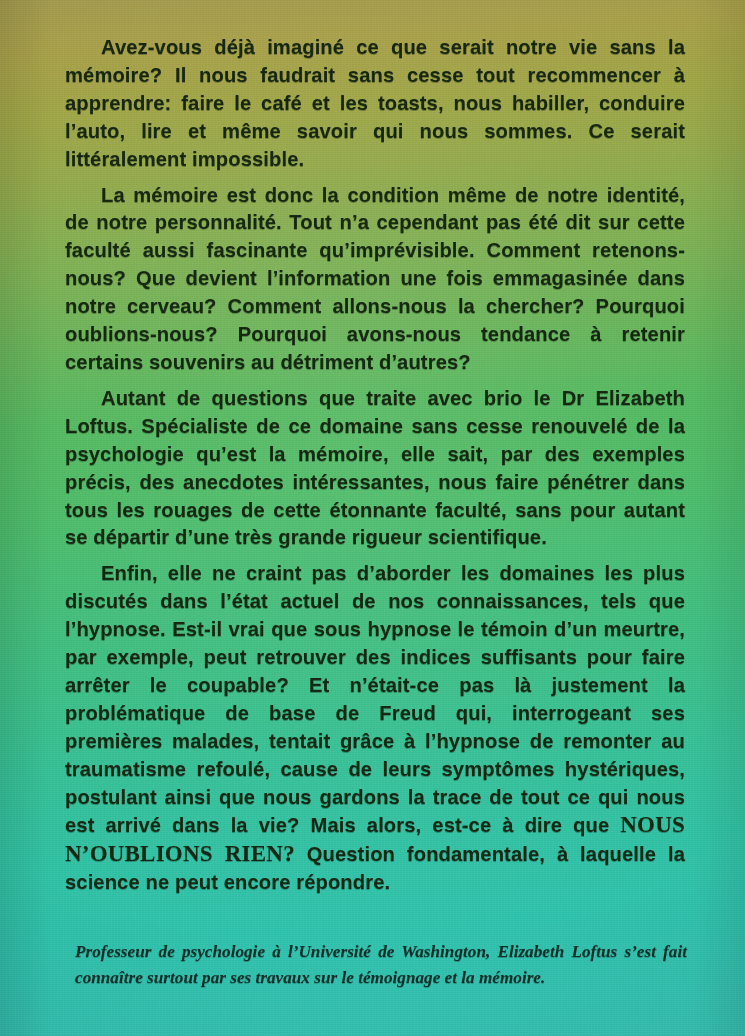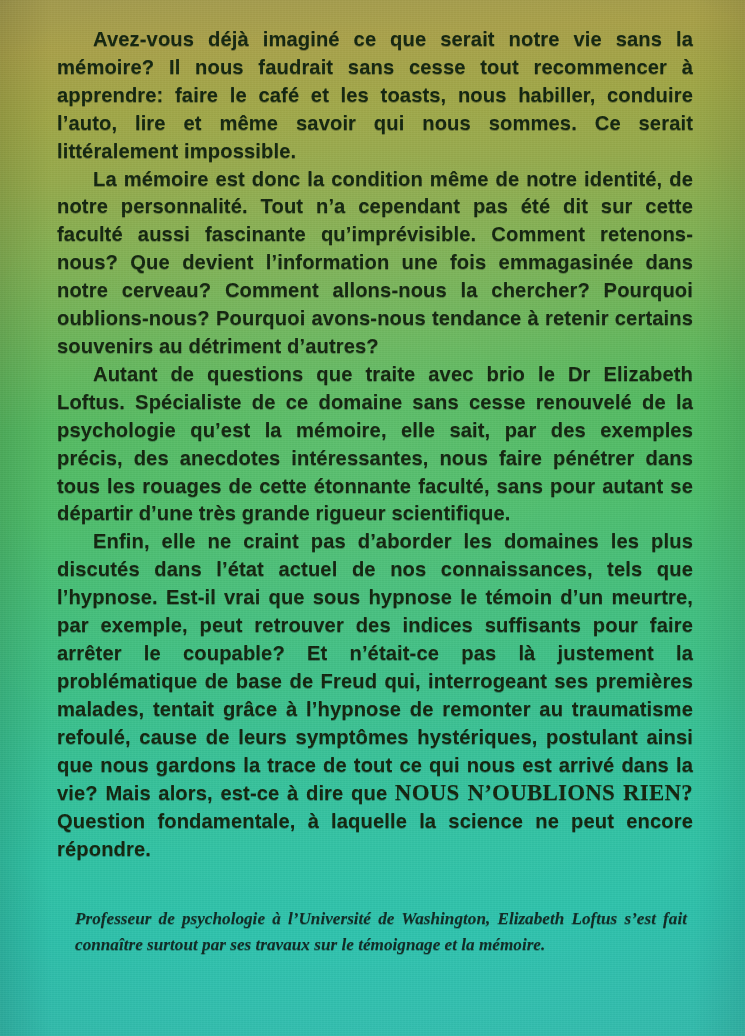--- a/index.html
+++ b/index.html
@@ -68,21 +68,21 @@
     z-index: 1;
   }
 
   #text-block {
     position: relative;
     z-index: 2;
     padding: 26px 52px 0 57px;
   }
 
   .para {
-    margin: 0;
+    margin: 8px;
     text-align: justify;
     text-justify: inter-word;
     font-weight: bold;
     font-size: 20.2px;
     line-height: 27.9px;
     color: #13250f;
     letter-spacing: 0.1px;
     text-indent: 36px;
     font-family: "Liberation Sans", sans-serif;
     text-shadow: 0 0.5px 0.5px rgba(0,0,0,0.28);

